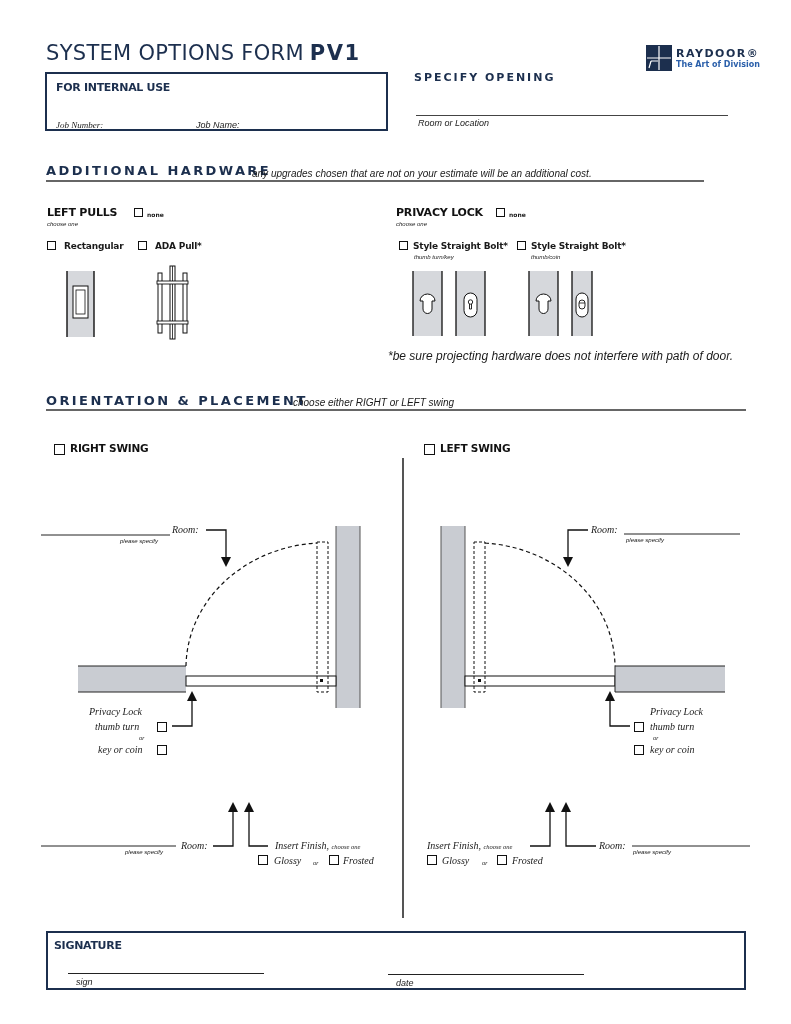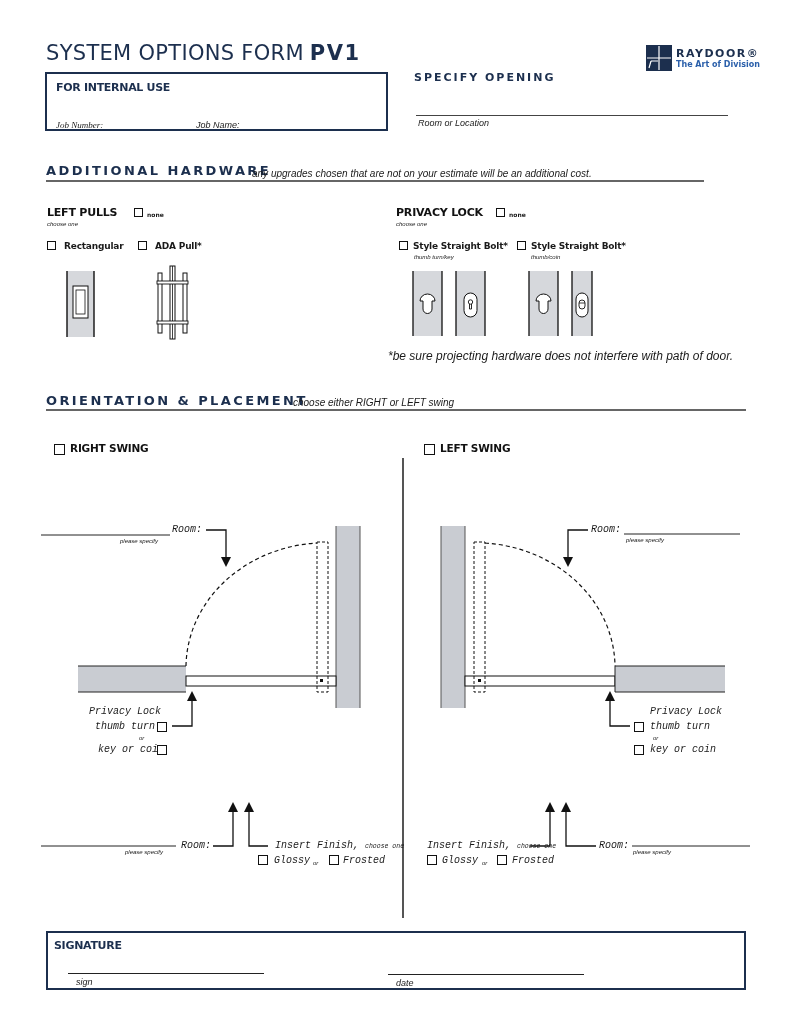--- a/index.html
+++ b/index.html
@@ -14,21 +14,21 @@
     .tiny-ital { font-style:italic; font-size:6px; font-family:"Liberation Sans", sans-serif; }
     .h-section { font-size:13px; font-weight:bold; letter-spacing:2.4px; color:#1c2f4e; white-space:nowrap; }
     .hr { height:1.5px; background:#666; }
     .sub-h { font-size:11px; font-weight:bold; color:#111; white-space:nowrap; letter-spacing:-0.2px; }
     .cb { width:9px; height:9px; border:1.3px solid #111; box-sizing:border-box; background:#fff; }
     .opt { font-size:9px; font-weight:bold; white-space:nowrap; letter-spacing:-0.2px; }
     .line { height:1px; background:#222; }
     .vline { width:1.5px; background:#555; }
     .logo-text { font-size:11px; font-weight:bold; color:#1c2f4e; letter-spacing:1.5px; }
     .logo-tag { font-size:8px; color:#2a5faa; font-weight:bold; }
-    .dlabel { font-style:italic; font-size:10px; font-family:Liberation Mono, monospace; white-space:nowrap; }
+    .dlabel { font-style:italic; font-size:10px; font-family:Liberation Serif, serif; white-space:nowrap; }
     svg { overflow:visible; }
   </style>
 </head>
 <body>
 
 <div class="abs title"><span>SYSTEM OPTIONS FORM</span><b>PV1</b></div>
 
 <div class="abs box" style="left:45px; top:72px; width:343px; height:59px;">
   <div class="abs box-label" style="left:9px; top:7px;">FOR INTERNAL USE</div>
   <div class="abs small-ital" style="left:9px; top:46px;font-family:Liberation Serif, serif;">Job Number:</div>

